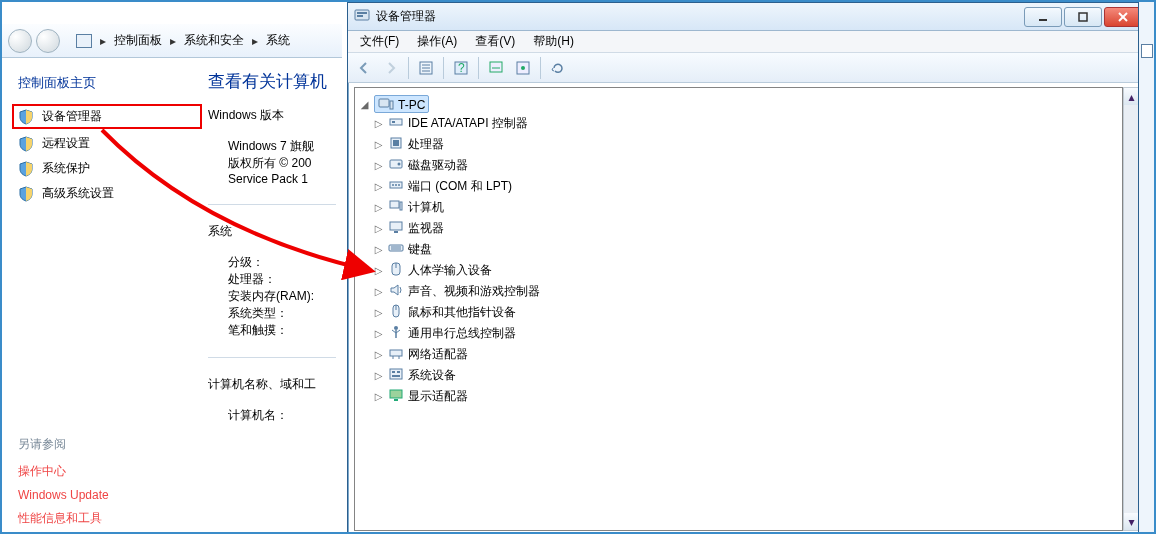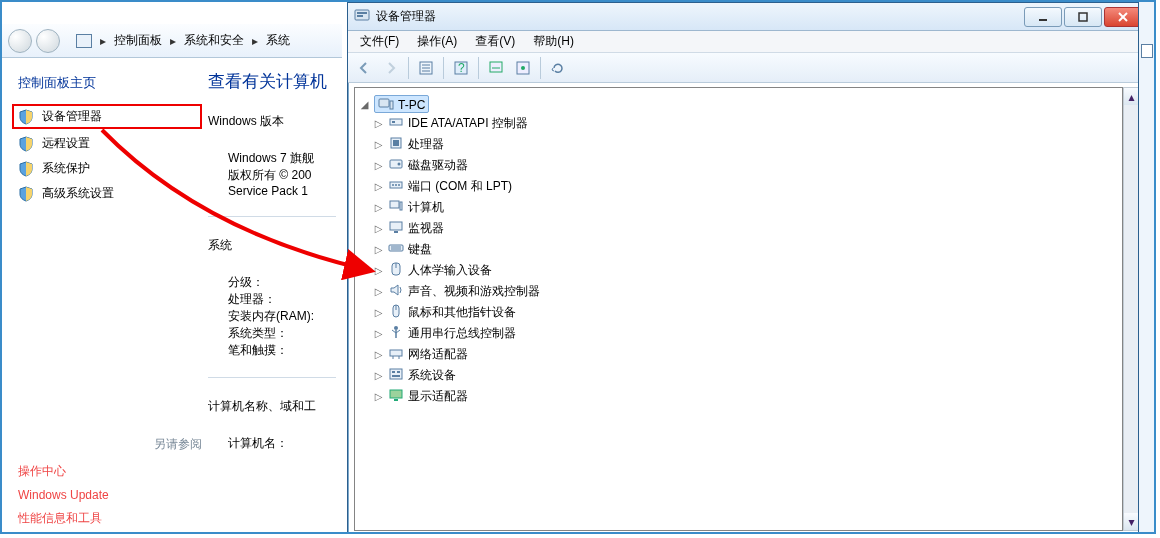--- a/index.html
+++ b/index.html
@@ -14,26 +14,26 @@
   .bc{color:#000;}
   .bc-sep{margin:0 4px;color:#333;}
   .bg-body{display:flex;height:calc(100% - 34px);}
   .bg-side{width:200px;padding:10px 0 10px 10px;background:#fff;}
   .cp-home{font-size:13px;color:#003399;margin:6px 0 12px 6px;}
   .side-list{list-style:none;}
   .side-list li{display:flex;align-items:center;gap:8px;padding:4px 6px;color:#003399;}
   .side-list li .shield{width:16px;height:16px;display:inline-block;}
   .side-list li.hl{border:2px solid #e00;padding:2px 4px;margin:2px 0;}
   .see-also{margin-top:230px;padding-left:6px;}
-  .see-also h4{color:#7a8a99;font-weight:normal;margin-bottom:6px;text-align:right;}
+  .see-also h4{color:#7a8a99;font-weight:normal;margin-bottom:6px;}
   .see-also div{color:#ef4444;padding:4px 0;}
   .bg-main{flex:1;padding:12px 6px;}
   .bg-main h2{color:#003399;font-size:17px;font-weight:normal;margin-bottom:14px;}
   .sect{margin-bottom:12px;}
-  .sect .lbl{color:#000;margin:20px 0;}
+  .sect .lbl{color:#000;margin:14px 0;}
   .sect .ind{margin-left:20px;}
   .hr{border:none;border-top:1px solid #d0dbe6;margin:18px 0;}
   
   .devmgr{position:absolute;left:345px;top:0;width:798px;height:534px;background:#fff;border:1px solid #2b5f8e;box-shadow:0 0 0 1px #7da9cc inset;}
   .titlebar{height:28px;background:linear-gradient(#eef5fc,#d7e7f7);display:flex;align-items:center;justify-content:space-between;padding:0 2px 0 6px;border-bottom:1px solid #9db7cf;}
   .titlebar .ttl{display:flex;align-items:center;gap:6px;}
   .winbtns{display:flex;gap:2px;}
   .winbtns .wb{width:38px;height:20px;border:1px solid #7a9bb8;border-radius:3px;display:flex;align-items:center;justify-content:center;background:linear-gradient(#f4f9fe,#d7e7f5);}
   .winbtns .close{background:linear-gradient(#f48a7b,#d94531);border-color:#a33;}
   .menubar{height:22px;display:flex;align-items:center;gap:2px;padding:0 4px;background:#f4f6f9;border-bottom:1px solid #d0dbe6;}

